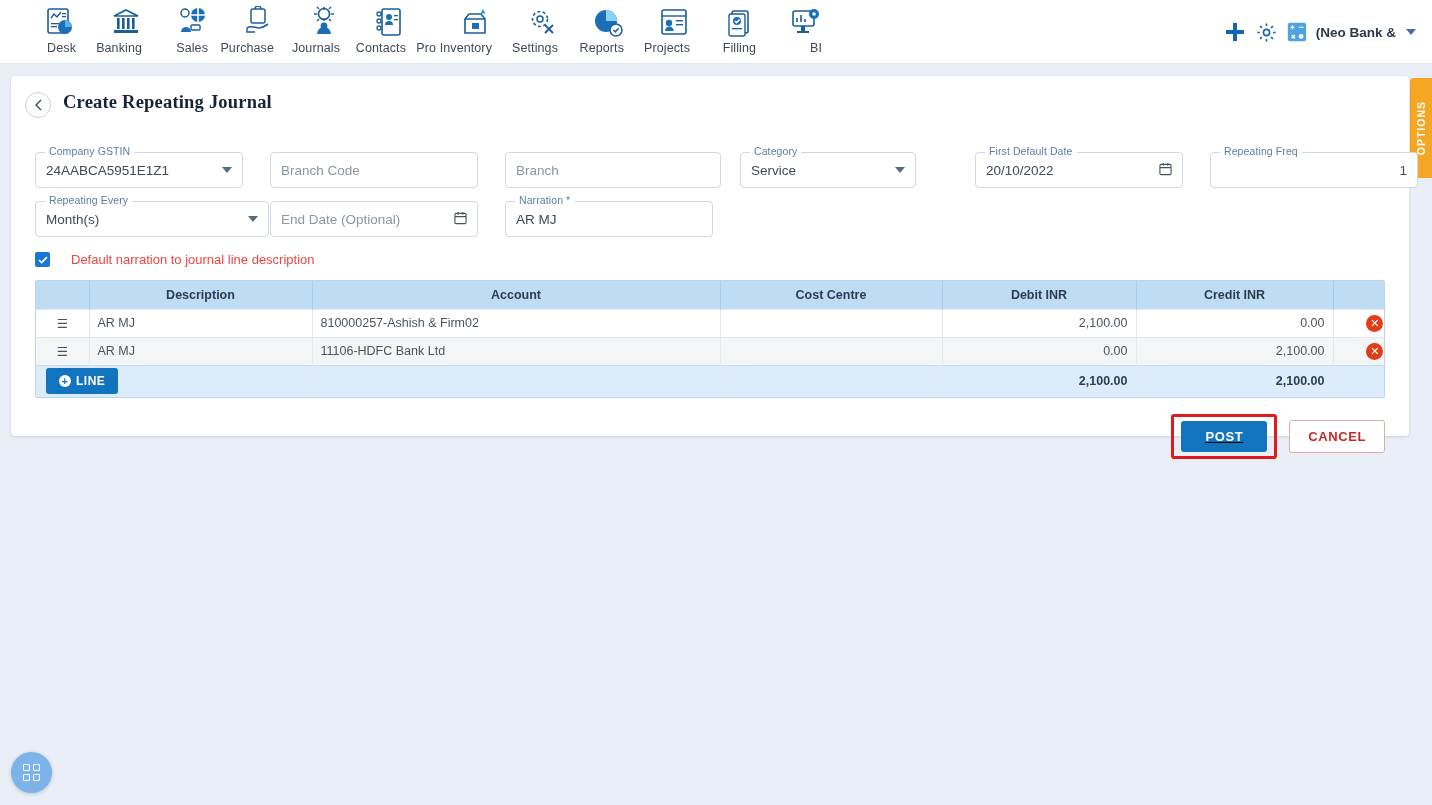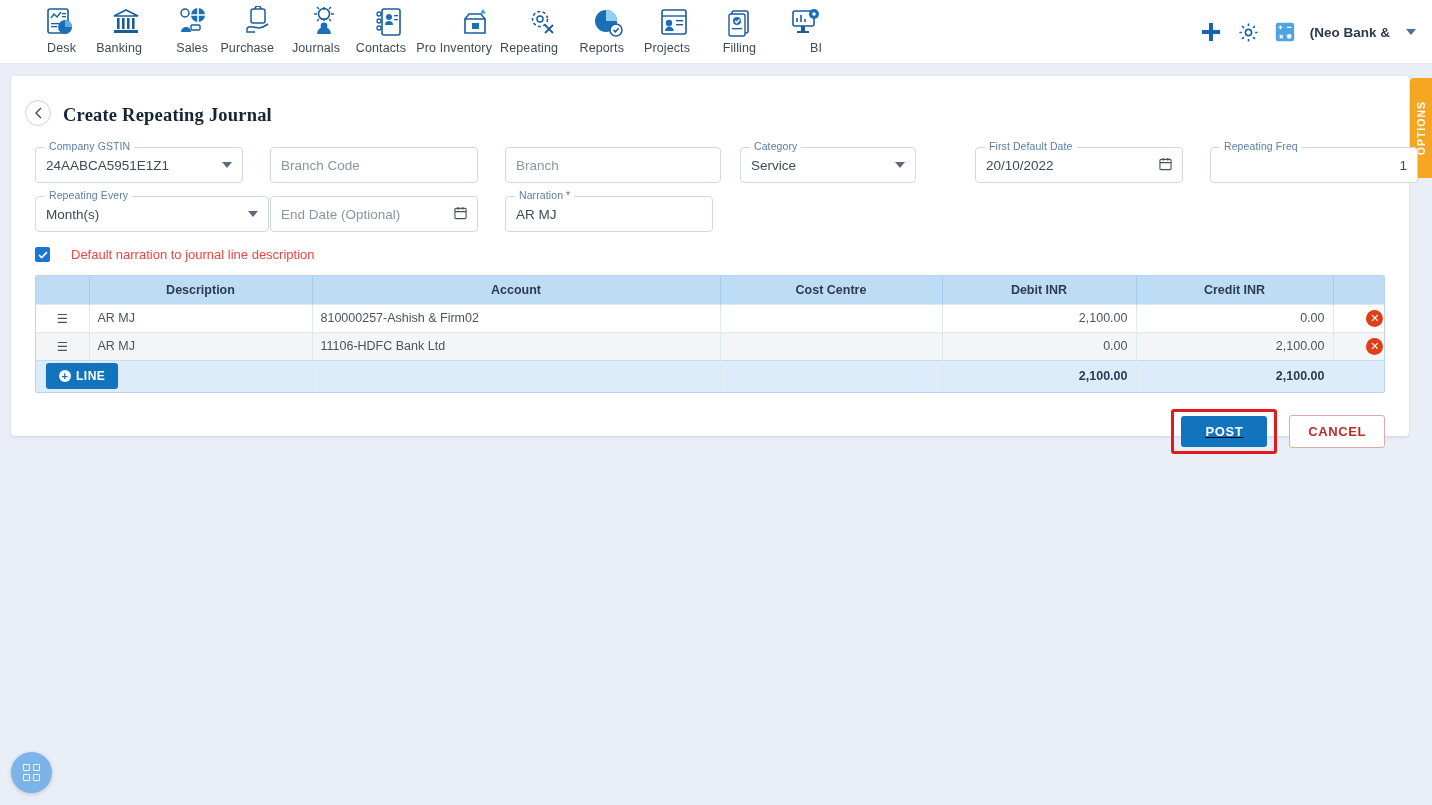--- a/index.html
+++ b/index.html
@@ -25,55 +25,55 @@
     align-items: flex-end; padding-top: 6px; cursor: pointer;
   }
   .nav-item.wide { width: 86px; }
   .nav-icon { width: 32px; height: 32px; display: block; }
   .nav-label {
     margin-top: 3px; font-size: 12.5px; color: #3e4a59;
     white-space: nowrap; letter-spacing: .1px;
   }
   .nav-right {
     margin-left: auto; display: flex; align-items: center;
-    gap: 14px; padding-right: 16px; height: 64px;
+    gap: 8px; padding-right: 16px; height: 64px;
   }
   .icon-btn { cursor: pointer; display: flex; align-items: center; }
   .org-name {
     font-size: 13.5px; color: #2b3a4a; font-weight: bold;
     white-space: nowrap; cursor: pointer;
   }
   .chev {
     width: 0; height: 0; cursor: pointer;
     border-left: 5px solid transparent; border-right: 5px solid transparent;
     border-top: 6px solid #4a6f9c; margin-left: 2px;
   }
 
   
   .card {
     position: absolute; left: 11px; top: 76px;
     width: 1398px; height: 360px;
     background: #fff; border-radius: 4px;
     box-shadow: 0 1px 3px rgba(30,50,80,.14);
   }
-  .page-head { display: flex; align-items: flex-end; padding: 16px 0 0 14px; margin-top: 8px; }
+  .page-head { display: flex; align-items: flex-start; padding: 16px 0 0 14px; }
   .back-btn {
     width: 26px; height: 26px; border-radius: 50%;
     border: 1px solid #c9d3de; background: #fff;
     display: flex; align-items: center; justify-content: center;
     cursor: pointer; color: #3a4a5c; font-size: 13px;
   }
   .page-title {
     margin-left: 12px; font-size: 18.5px; font-weight: bold;
     color: #152536; font-family: "Liberation Serif", serif;
     letter-spacing: .2px;
   }
 
   
-  .form-area { position: relative; margin-top: 9px; height: 110px; }
+  .form-area { position: relative; margin-top: 22px; height: 110px; }
   .field {
     position: absolute; height: 36px;
     border: 1px solid #cfd8e3; border-radius: 4px;
     background: #fff; display: flex; align-items: center;
     padding: 0 10px; cursor: text;
   }
   .field .flabel {
     position: absolute; top: -8px; left: 9px;
     background: #fff; padding: 0 4px;
     font-size: 10.5px; color: #5b7da5; letter-spacing: .1px;
@@ -293,21 +293,21 @@
       </svg>
       <div class="nav-label">Pro Inventory</div>
     </div>
 
     <div class="nav-item">
       <svg class="nav-icon" viewBox="0 0 32 32">
         <circle cx="14" cy="13" r="7.5" fill="none" stroke="#1b5c9b" stroke-width="1.6" stroke-dasharray="3 2.4"></circle>
         <circle cx="14" cy="13" r="3" fill="none" stroke="#1b5c9b" stroke-width="1.5"></circle>
         <path d="M19 19l8 8M27 19l-8 8" stroke="#1b5c9b" stroke-width="1.8"></path>
       </svg>
-      <div class="nav-label">Repeating</div>
+      <div class="nav-label">Settings</div>
     </div>
 
     <div class="nav-item">
       <svg class="nav-icon" viewBox="0 0 32 32">
         <circle cx="14" cy="15" r="11" fill="#1b6fb8"></circle>
         <path d="M14 4a11 11 0 0 1 11 11H14z" fill="#8fd0f5"></path>
         <circle cx="24" cy="24" r="6" fill="#fff" stroke="#1b5c9b" stroke-width="1.5"></circle>
         <path d="M21.5 24l1.8 1.8 3.4-3.6" stroke="#1b5c9b" stroke-width="1.6" fill="none"></path>
       </svg>
       <div class="nav-label">Reports</div>

